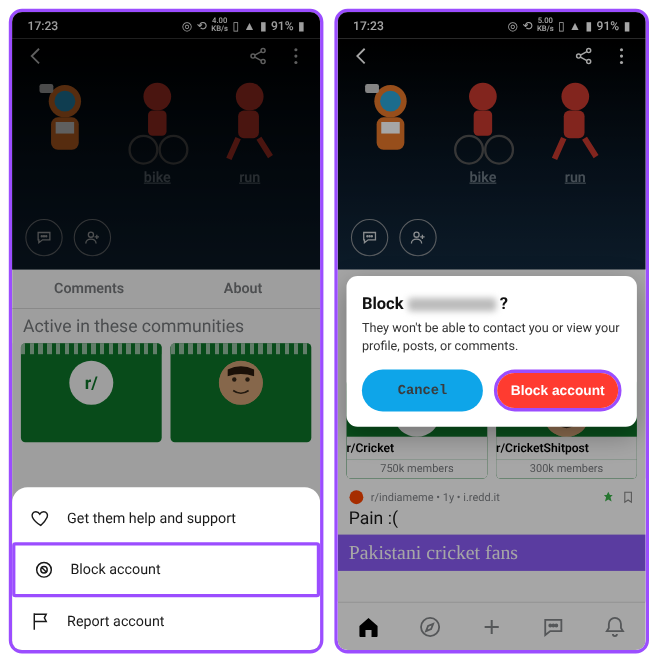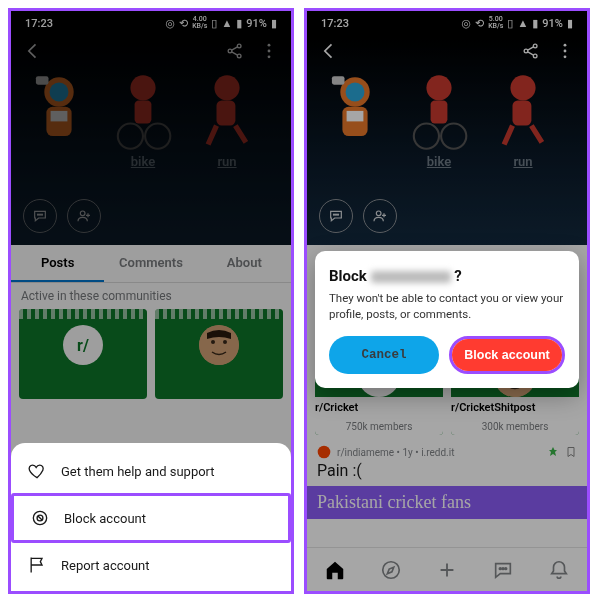--- a/index.html
+++ b/index.html
@@ -9,21 +9,21 @@
     width: 600px;
     height: 602px;
     display: flex;
     gap: 10px;
     padding: 8px;
   }
   .phone {
     width: 286px;
     height: 586px;
     border: 3px solid #9b4dff;
-    border-radius: 0;
+    border-radius: 12px;
     background: #fff;
     position: relative;
     overflow: hidden;
     display: flex;
     flex-direction: column;
   }
   .status-bar {
     height: 24px;
     background: #000;
     color: #fff;
@@ -74,21 +74,21 @@
   .tabs {
     display:flex; border-bottom:1px solid #ddd;
     background:#fff;
   }
   .tab {
     flex:1; text-align:center; padding:10px 0; font-size:13px; font-weight:600;
     color:#7c7f82; cursor:pointer;
   }
   .tab.active { color:#000; border-bottom:2.5px solid #0079d3; }
   .section-label {
-    font-size:12px; color:#7a7d80; padding:6px 10px 6px 10px; background:#fff;
+    font-size:16px; color:#7a7d80; padding:6px 10px 6px 10px; background:#fff;
   }
   .community-row {
     display:flex; gap:8px; padding:0 8px;
   }
   .community-card {
     flex:1; background:#0e7a2b; border-radius:4px; padding:0; height:90px;
     position:relative; display:flex; flex-direction:column; align-items:center;
     overflow:hidden;
   }
   .community-card .stripe {
@@ -257,21 +257,20 @@
         <svg viewBox="0 0 24 24" width="16" height="16" fill="none" stroke="currentColor" stroke-width="1.8">
             <circle cx="10" cy="8" r="3.5"></circle>
             <path d="M3 20c0-3.5 3-6 7-6s7 2.5 7 6"></path>
             <path d="M18 8v6M15 11h6"></path>
           </svg>
       </div>
     </div>
   </div>
 
   <div class="tabs">
-    <div class="tab active">Posts</div>
     <div class="tab">Comments</div>
     <div class="tab">About</div>
   </div>
   <div class="section-label">Active in these communities</div>
   <div class="community-row">
     <div class="community-card">
       <div class="stripe"></div>
       <div class="avatar">
           <span>r/</span>
         </div>

